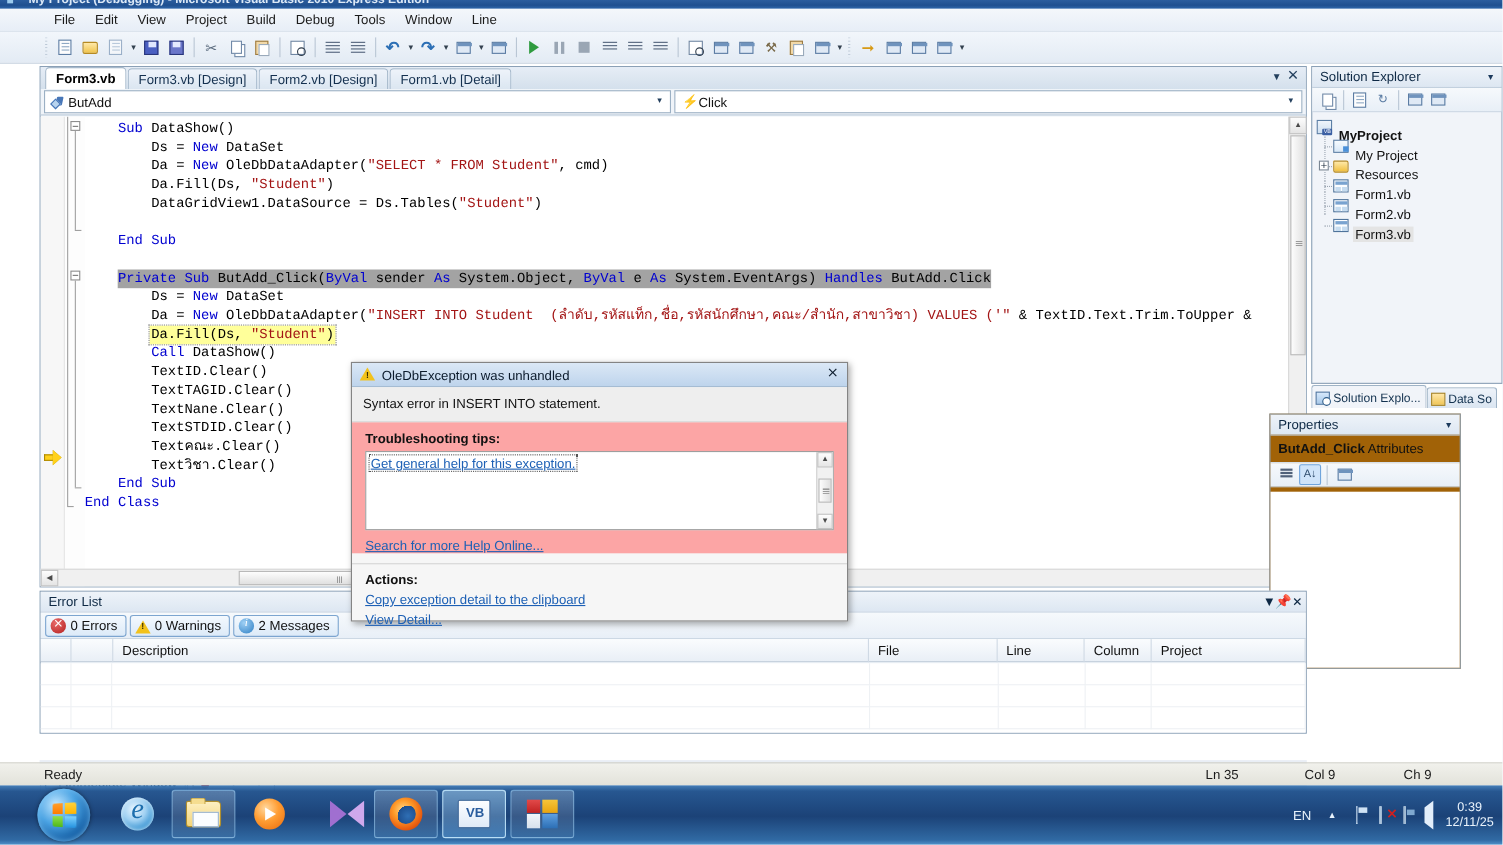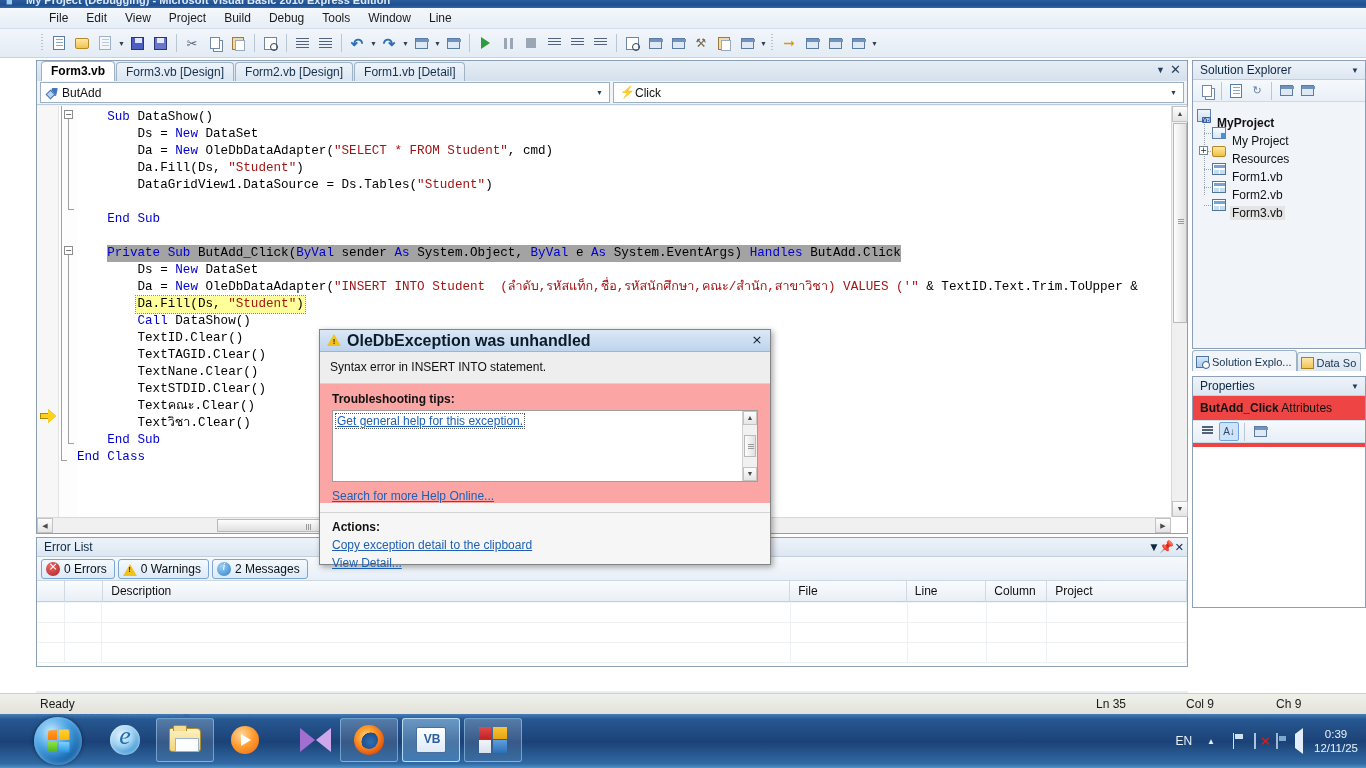--- a/index.html
+++ b/index.html
@@ -210,21 +210,21 @@
     height: 22px; background: linear-gradient(#dbe8f6,#bed4ec);
     border-bottom: 1px solid #9db6d0; display: flex; align-items: center; padding: 0 4px 0 7px;
   }
   .exdlg-tb .warn {
     width: 14px; height: 13px; margin-right: 6px; position: relative;
   }
   .warn-tri { width:0;height:0;border-left:7px solid transparent;border-right:7px solid transparent;
               border-bottom:12px solid #f2c21c; position:absolute; left:0; top:0; }
   .warn-tri:after{content:"!";position:absolute;left:-2px;top:3px;width:4px;font-size:8px;color:#3a2d00;
                   font-weight:bold;text-align:center;font-family:"Liberation Sans",sans-serif;}
-  .exdlg-tb .t { flex: 1; font-weight: bold; font-size: 16px; color: #0b1a2b; }
+  .exdlg-tb .t { flex: 1; font-weight: normal; font-size: 12px; color: #0b1a2b; }
   .exdlg-tb .x { width: 18px; height: 17px; text-align: center; line-height: 16px;
                  font-size: 13px; color: #0b1a2b; font-family: "DejaVu Sans", sans-serif; cursor: default; }
   .exdlg-msg { padding: 8px 10px 9px 10px; font-size: 12px; color: #111;
                background: #eeeeee; border-bottom: 1px solid #d4d4d4; }
   .exdlg-body { padding: 8px 12px 0 12px; background: #fca5a5; }
   .exdlg-h { font-weight: bold; font-size: 12px; color: #111; margin-bottom: 4px; }
   .tipsbox { height: 72px; border: 1px solid #9e9e9e; background: #fff; position: relative; }
   .tiplink { display: inline-block; margin: 3px 0 0 3px; color: #1d60b5; font-size: 12px;
              text-decoration: underline; outline: 1px dotted #555; padding: 0 1px; cursor: default; }
   .tips-sb { position: absolute; right: 0; top: 0; width: 15px; height: 100%; background: #f1f1f1;
@@ -288,22 +288,22 @@
             background: linear-gradient(#eef3fa,#dae5f1); white-space: nowrap; overflow: hidden;
             display: flex; align-items: center; cursor: default; }
   .se-tab.active { background: #f1f4f9; height: 21px; }
   .se-tab .ti { width: 13px; height: 12px; margin-right: 3px; display:inline-block; position:relative;}
   .ti-se { background: linear-gradient(#d6e8fb,#a8c9ea); border: 1px solid #4e76a2; }
   .ti-se:after{content:"";position:absolute;right:-2px;bottom:-2px;width:6px;height:6px;border:1.5px solid #2f5d8a;
                border-radius:50%;background:#fff;}
   .ti-ds { background: linear-gradient(#ffe7a8,#f0c658); border: 1px solid #a8821f; }
 
   
-  .prop-panel { position: absolute; left: 1192px; top: 376px; width: 174px; height: 232px;
-                background: #ef4444; border: 1px solid #8ba0b6; }
+  .prop-panel { position: absolute; left: 1154px; top: 376px; width: 174px; height: 232px;
+                background: #a16207; border: 1px solid #8ba0b6; }
   .prop-obj { padding: 5px 7px; font-size: 12px; color: #111; border-bottom: 1px solid #d5dfe9; }
   .prop-obj b { font-weight: bold; }
   .prop-toolbar { height: 22px; background: linear-gradient(#f6f9fc,#e8eff7);
                   border-bottom: 1px solid #ccd8e4; display: flex; align-items: center;
                   padding-left: 4px; gap: 2px; }
   .prop-tool { width: 20px; height: 19px; display: flex; align-items: center; justify-content: center;
                border: 1px solid transparent; border-radius: 2px; font-size: 10px; color: #2c4a6b; }
   .prop-tool.on { background: #cfe4fa; border-color: #6fa4dc; }
   .prop-grid { background: #fff; position: absolute; left: 0; right: 0; top: 70px; bottom: 0; }
 

